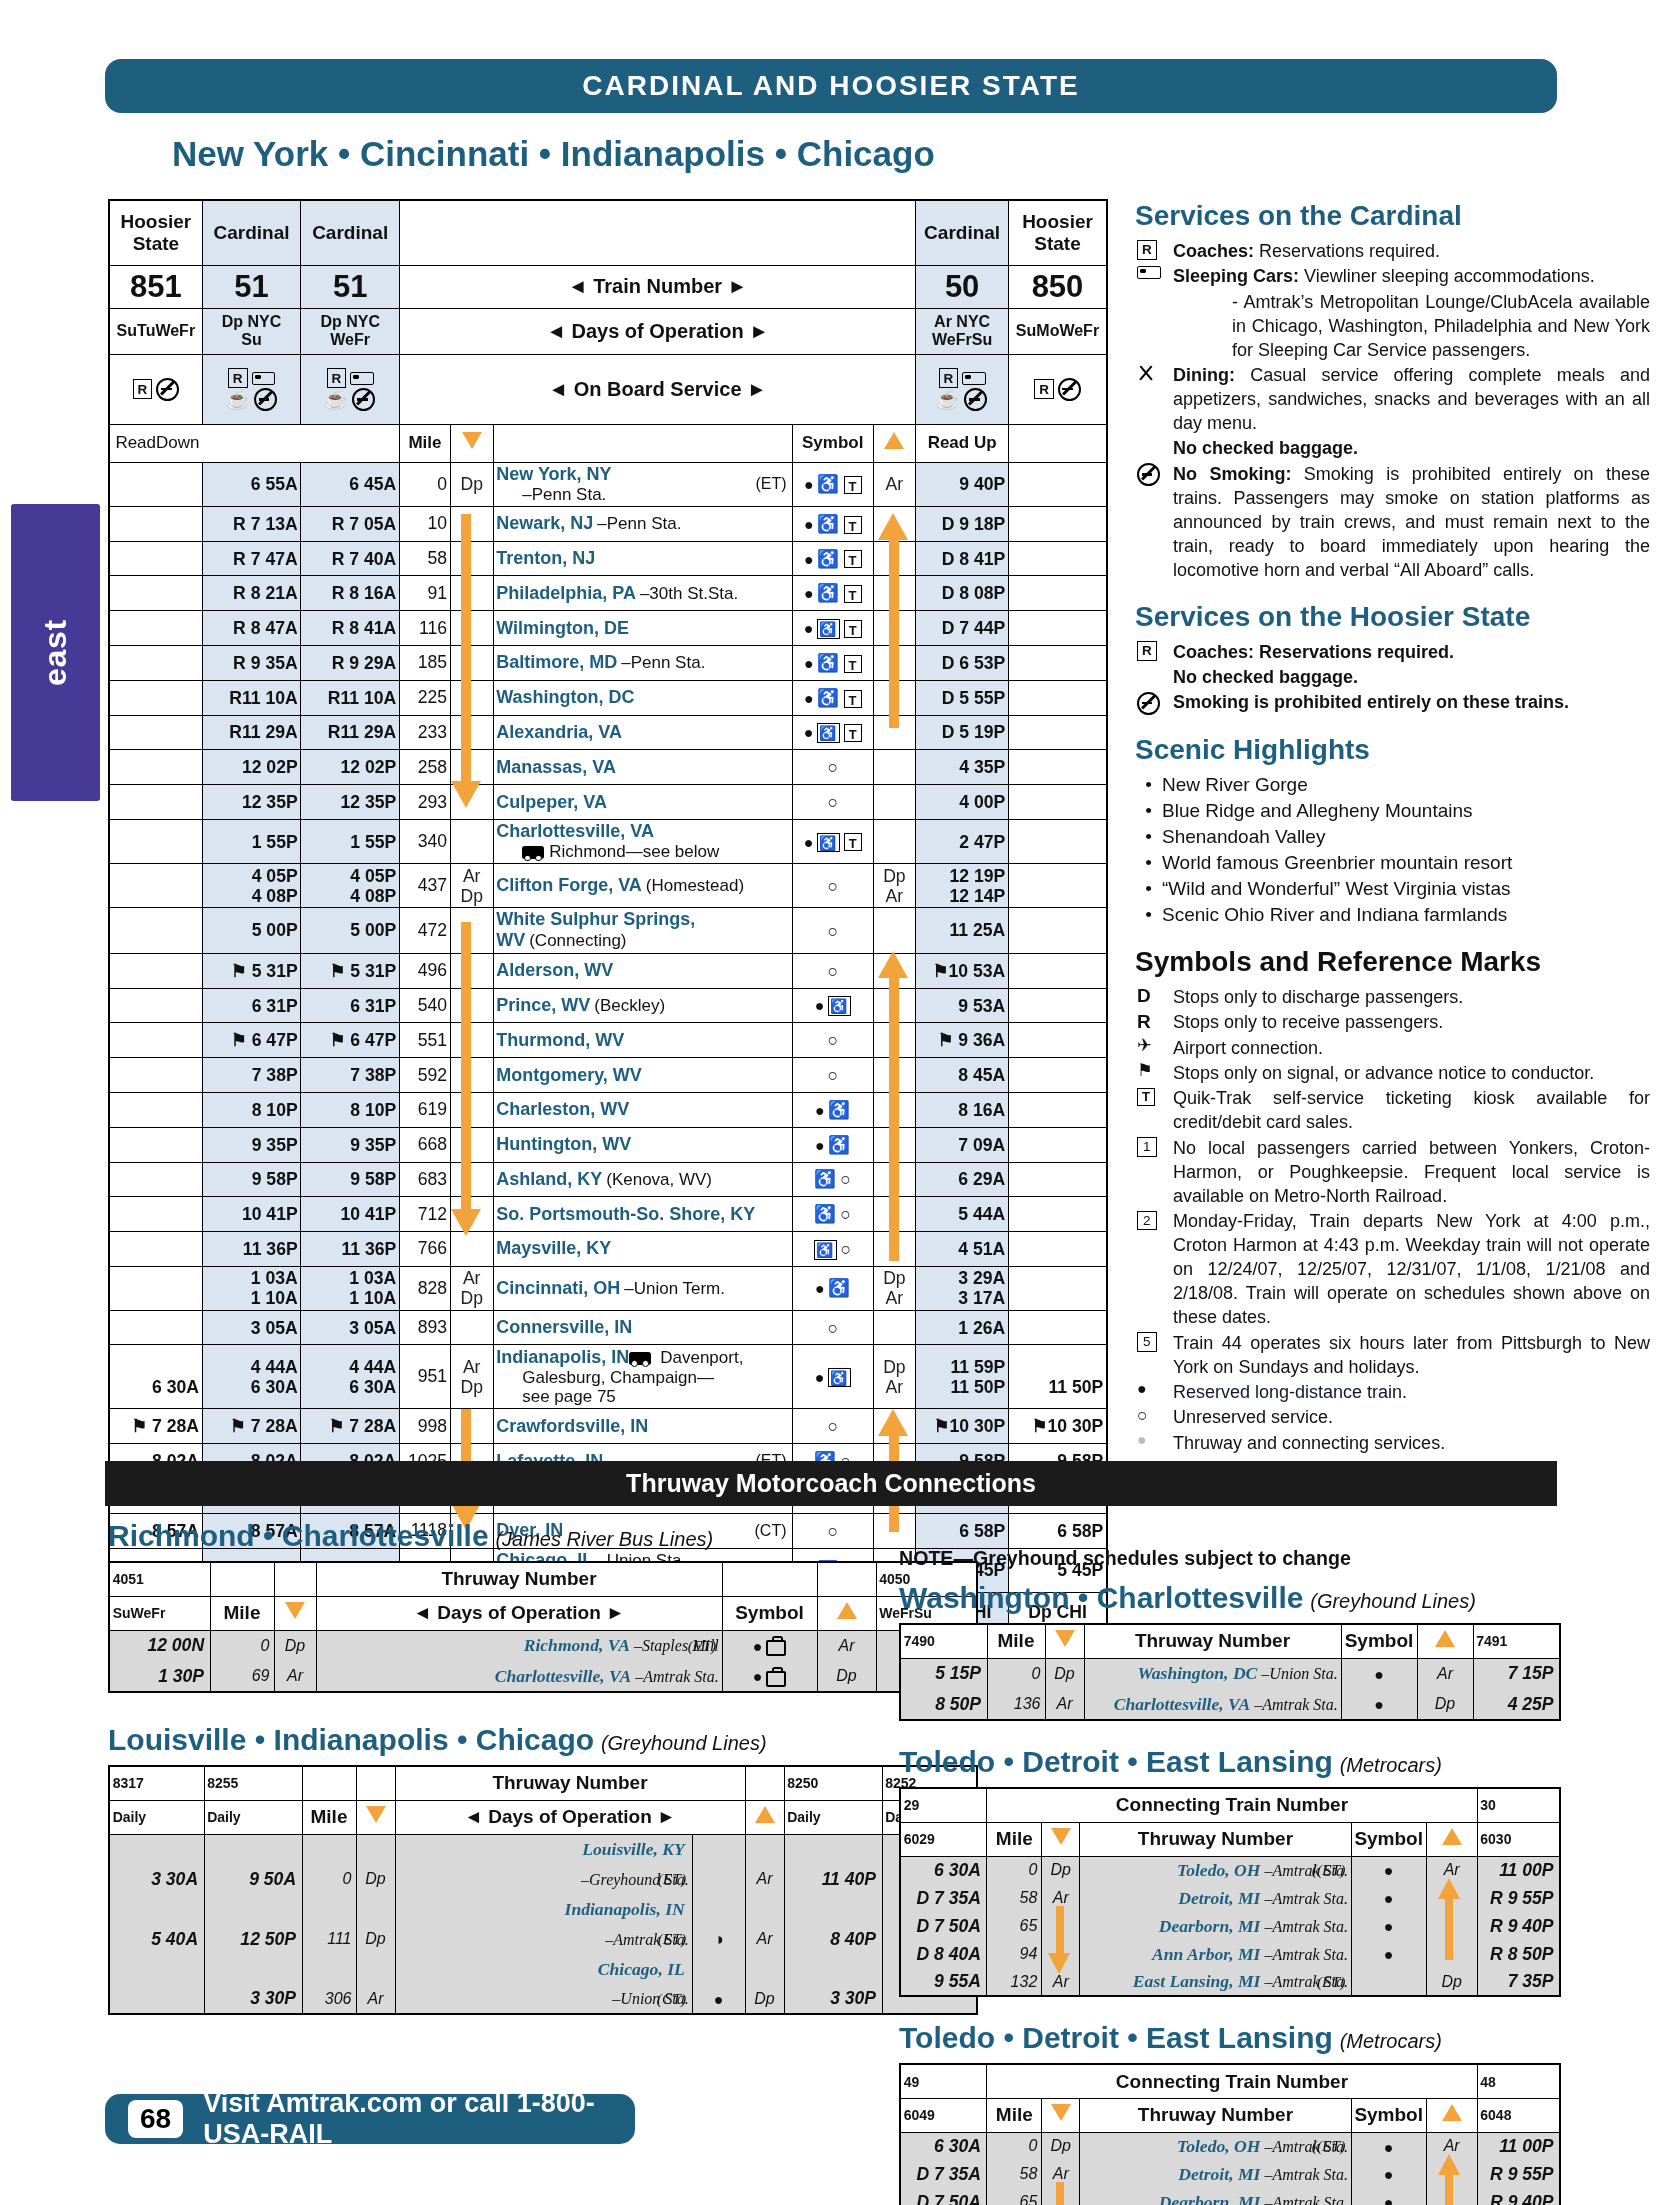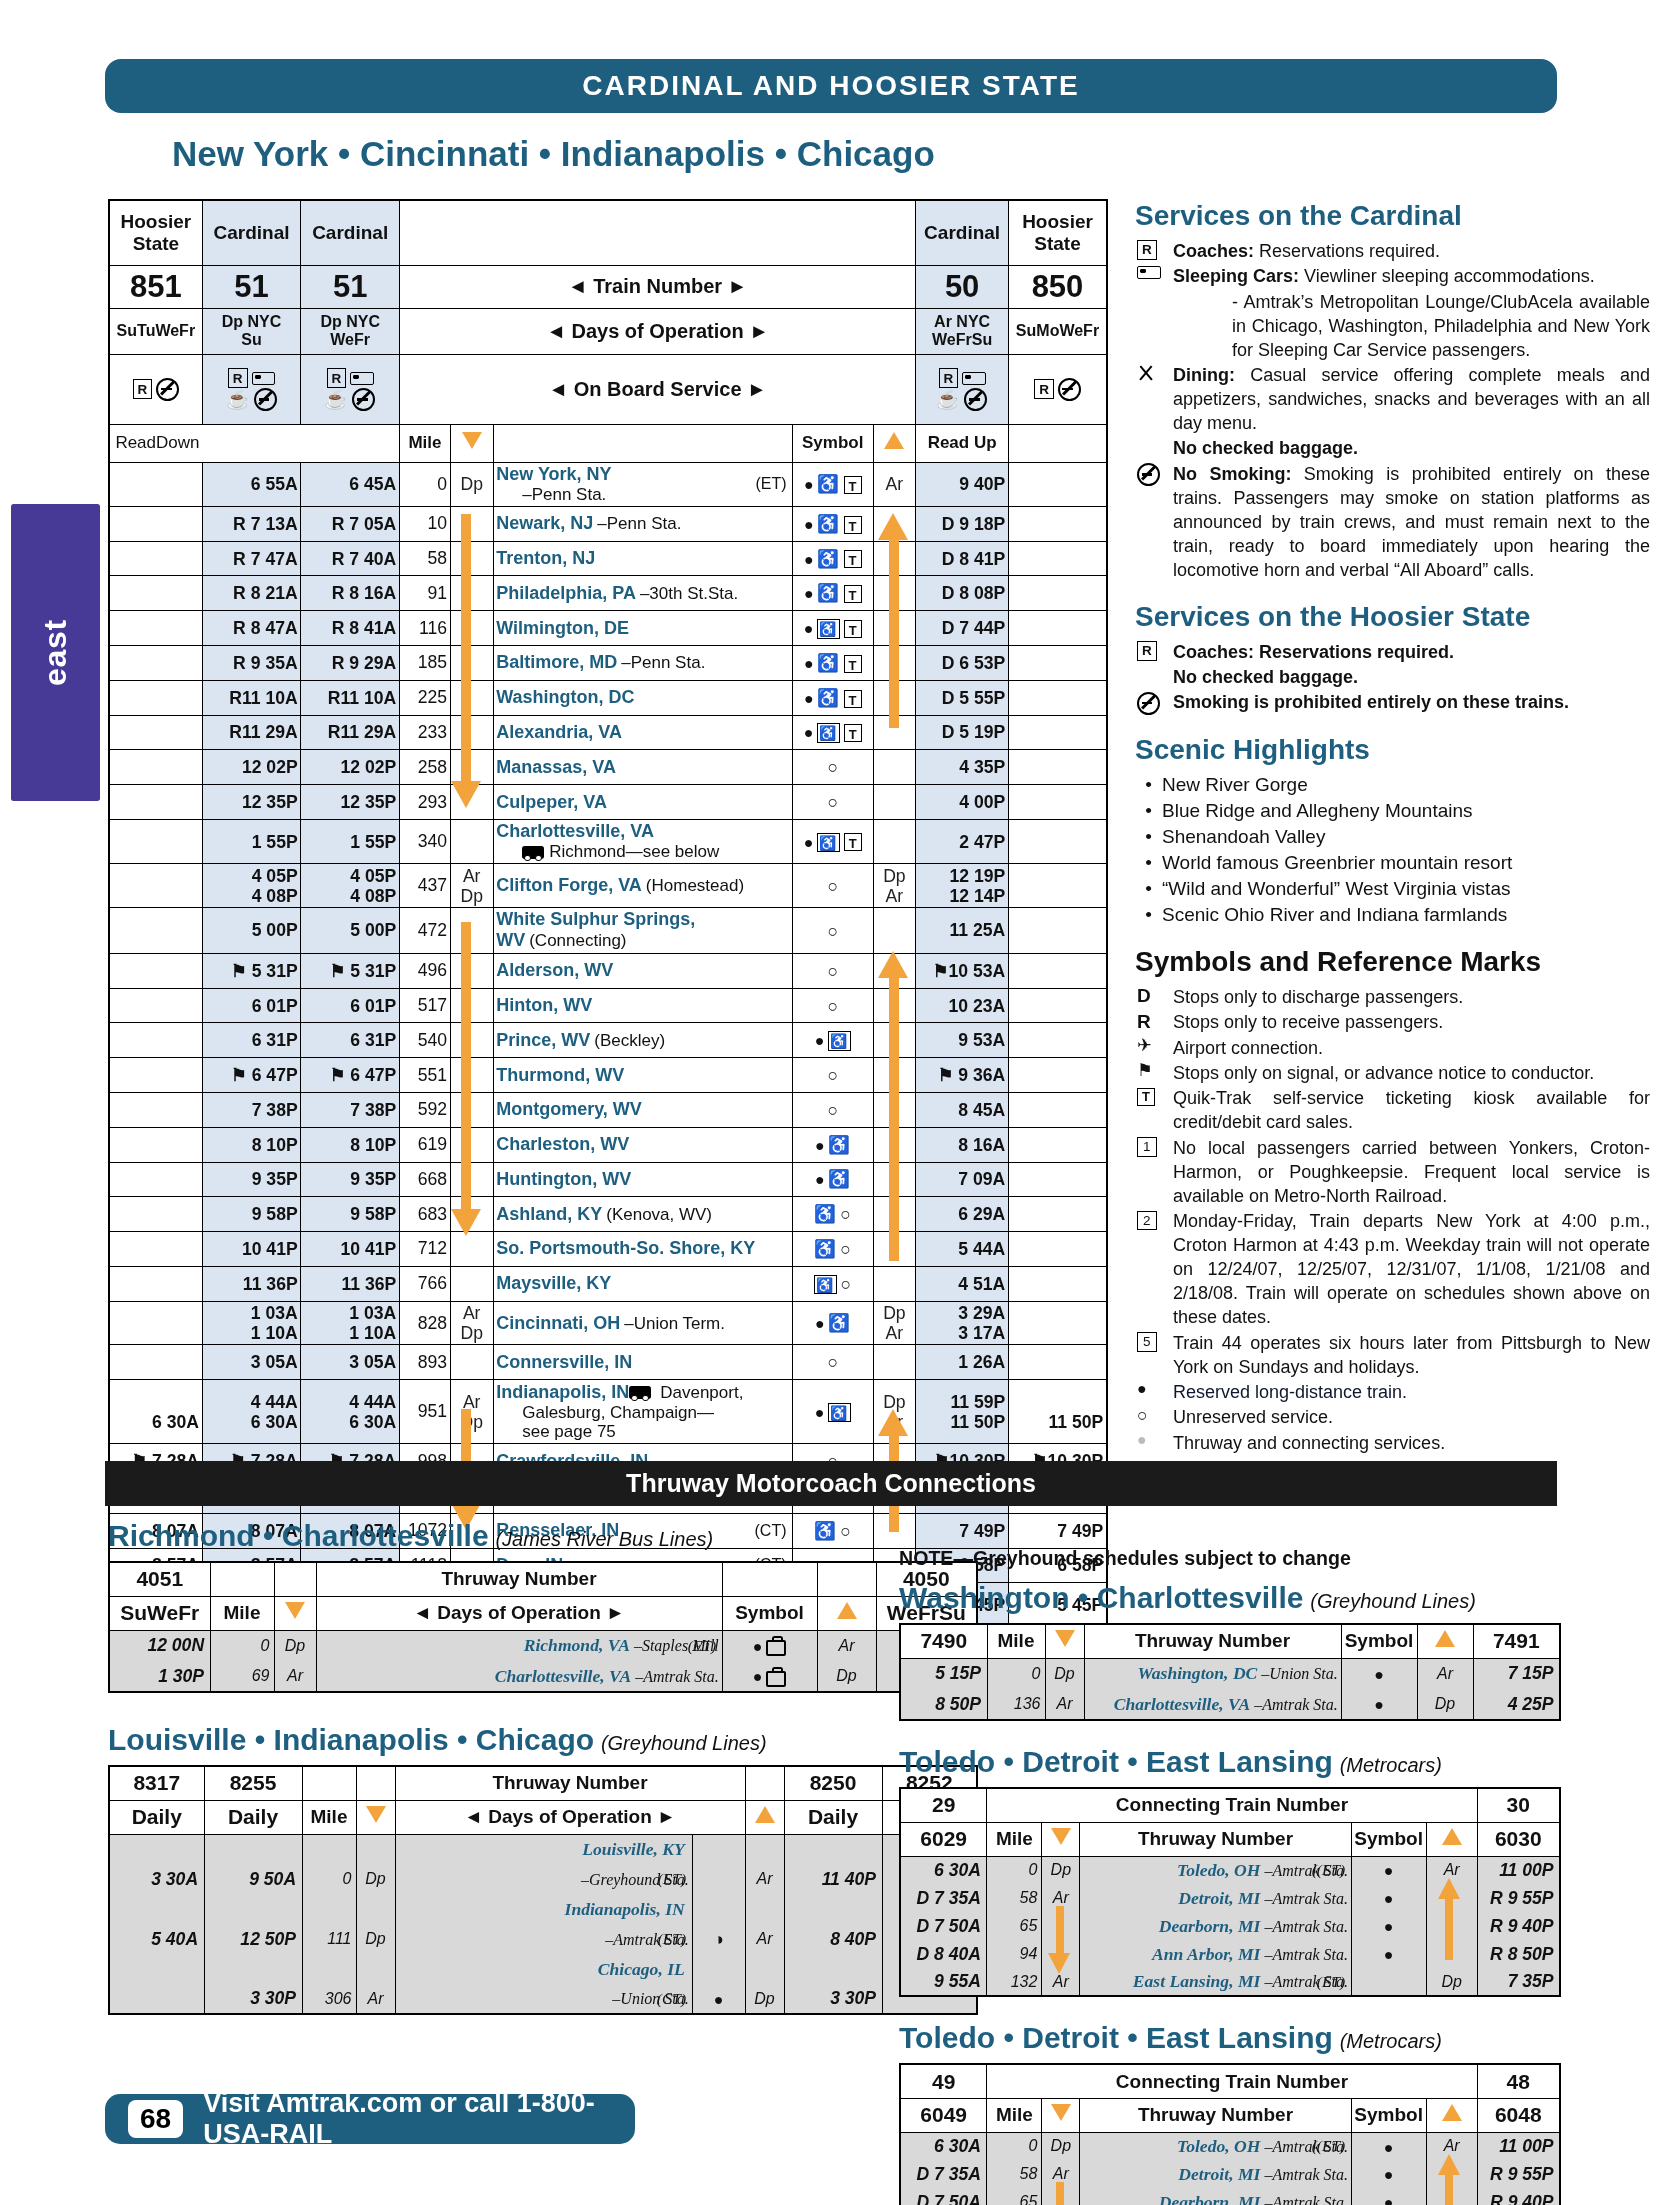--- a/index.html
+++ b/index.html
@@ -105,21 +105,21 @@
   .bullet-row .bullet{flex:0 0 27px;text-align:center;}
   
   .thruway-bar{position:absolute;left:105px;top:1453px;width:1452px;height:45px;background:#1b1b1b;color:#fff;
     display:flex;align-items:center;justify-content:center;font-size:25px;font-weight:bold;margin-top:8px;}
   .lower-left{position:absolute;left:108px;top:1519px;width:879px;}
   .lower-right{position:absolute;left:899px;top:1515px;width:662px;}
   .tw-head{color:#1E5F80;font-size:30px;font-weight:bold;}
   .tw-sub{font-size:20px;font-style:italic;font-weight:normal;color:#111;margin-left:6.8px;}
   .note{font-size:19.6px;font-weight:bold;margin-bottom:10.8px;margin-top:32px;}
   table.tw td{font-size:17.6px;}
-  .tw .hnum{font-weight:bold;font-size:21px;text-align:center;height:30px;}
+  .tw .hnum{font-weight:bold;font-size:14px;text-align:left;height:30px;}
   .tw .hlab{font-weight:bold;font-size:19px;text-align:center;}
   .tw tbody td{background:#d9d9d9;border-top:none;border-bottom:none;font-style:italic;}
   .tw .t{font-weight:bold;text-align:right;padding-right:5.4px;}
   .tw .m{text-align:right;padding-right:4px;font-size:16px;}
   .tw .d{text-align:center;font-size:16px;}
   .tw .s{position:relative;text-align:right;padding-left:23px;font-family:Liberation Serif, serif;}
   .tw .s .stname{font-size:17.6px;}
   .tw .s .staft{font-size:16px;}
   .tw .s .sttz{font-size:15.5px;}
   .tw .y{text-align:center;}
@@ -460,37 +460,20 @@
         </div>
 
       </td>
       <td class="symc"><span><span class="tok tok-circ"></span></span></td>
       <td class="dirc pre"></td>
       <td class="time pre">⚑10 53A</td>
       <td class="time white pre"></td>
     </tr>
         <tr class="trow">
       <td class="time white pre"></td>
-      <td class="time pre">6 01P</td>
-      <td class="time pre">6 01P</td>
-      <td class="milec">517</td>
-      <td class="dirc pre"></td>
-      <td class="stn">
-        <div class="stl1">
-          <span class="stname">Hinton, WV</span><span class="staft"></span>
-        </div>
-
-      </td>
-      <td class="symc"><span><span class="tok tok-circ"></span></span></td>
-      <td class="dirc pre"></td>
-      <td class="time pre">10 23A</td>
-      <td class="time white pre"></td>
-    </tr>
-        <tr class="trow">
-      <td class="time white pre"></td>
       <td class="time pre">6 31P</td>
       <td class="time pre">6 31P</td>
       <td class="milec">540</td>
       <td class="dirc pre"></td>
       <td class="stn">
         <div class="stl1">
           <span class="stname">Prince, WV</span><span class="staft">(Beckley)</span>
         </div>
 
       </td>

